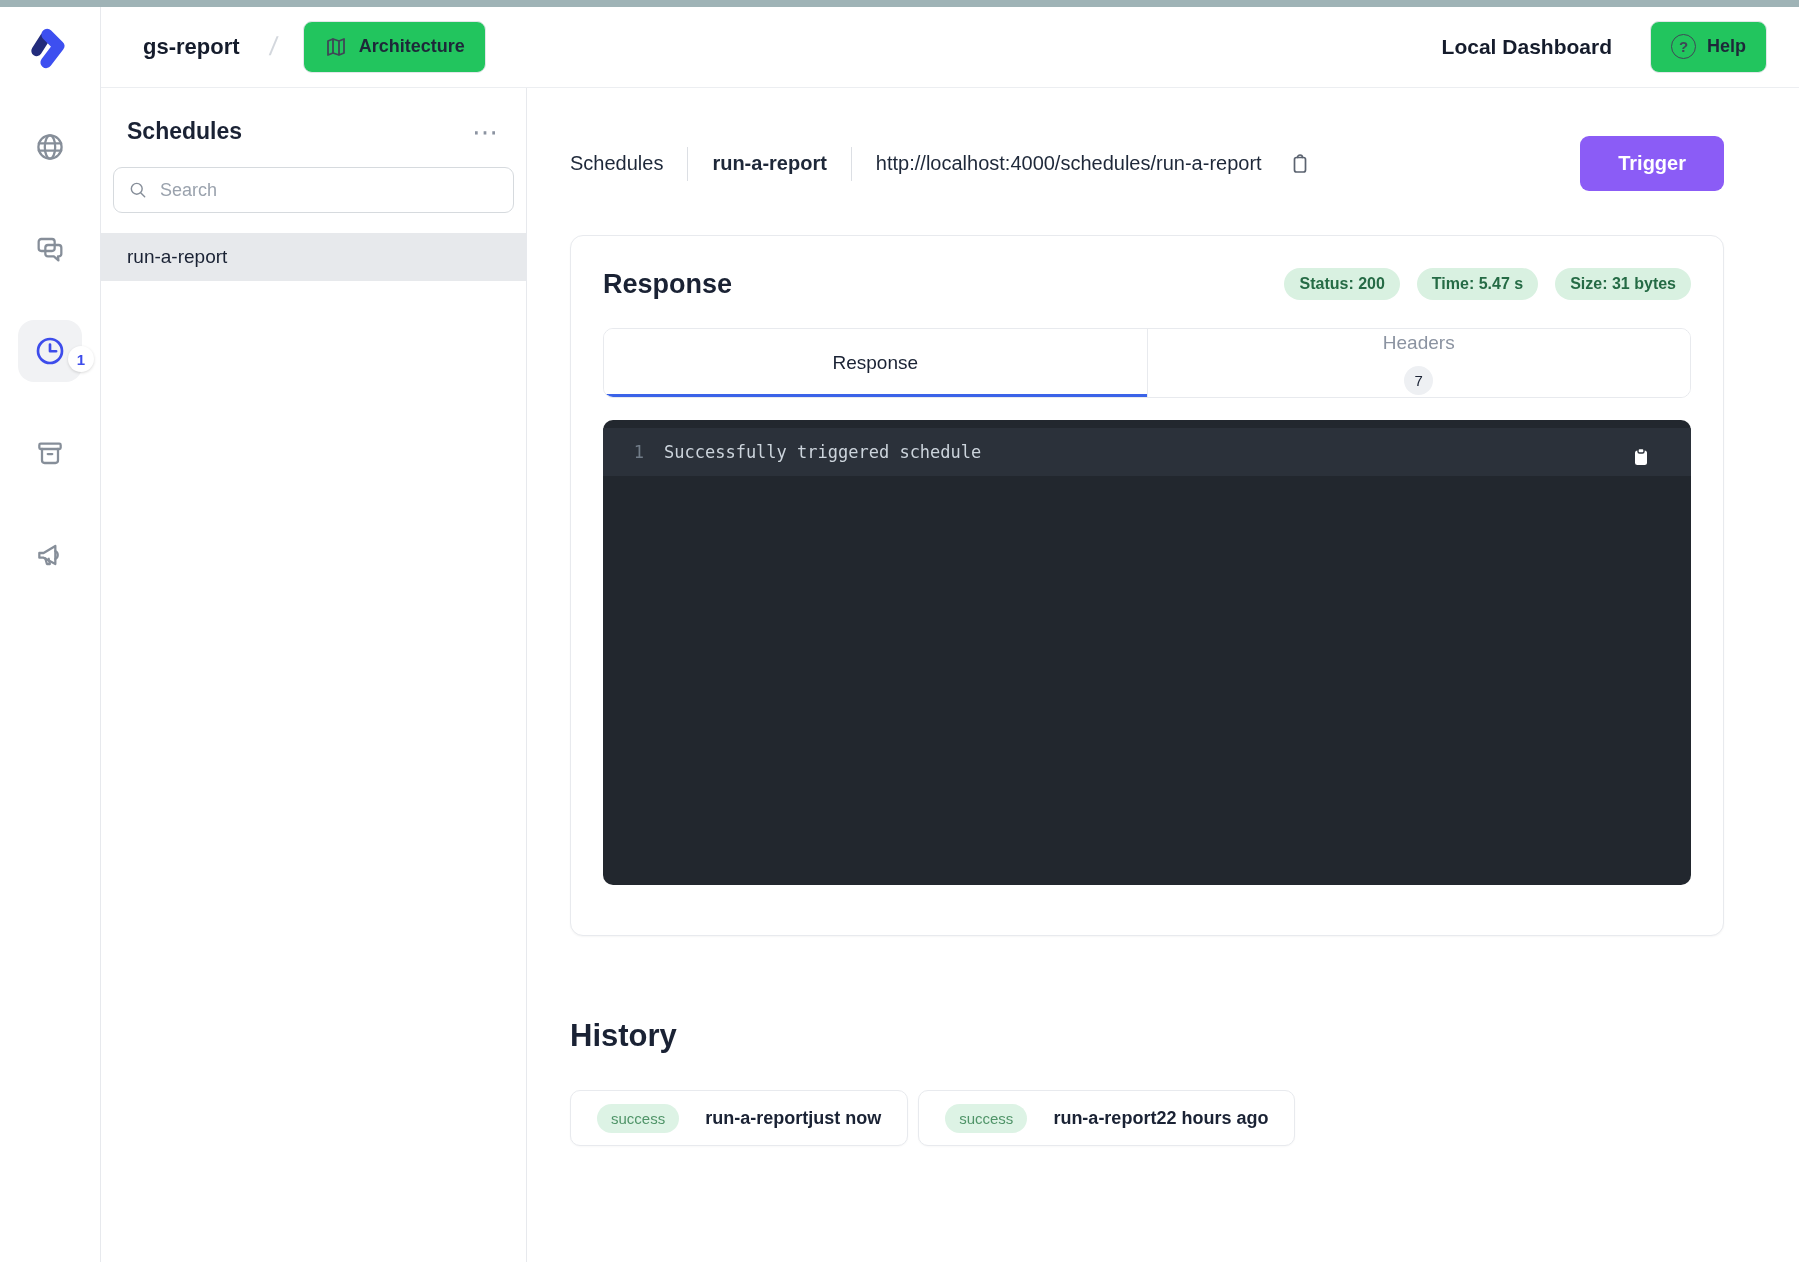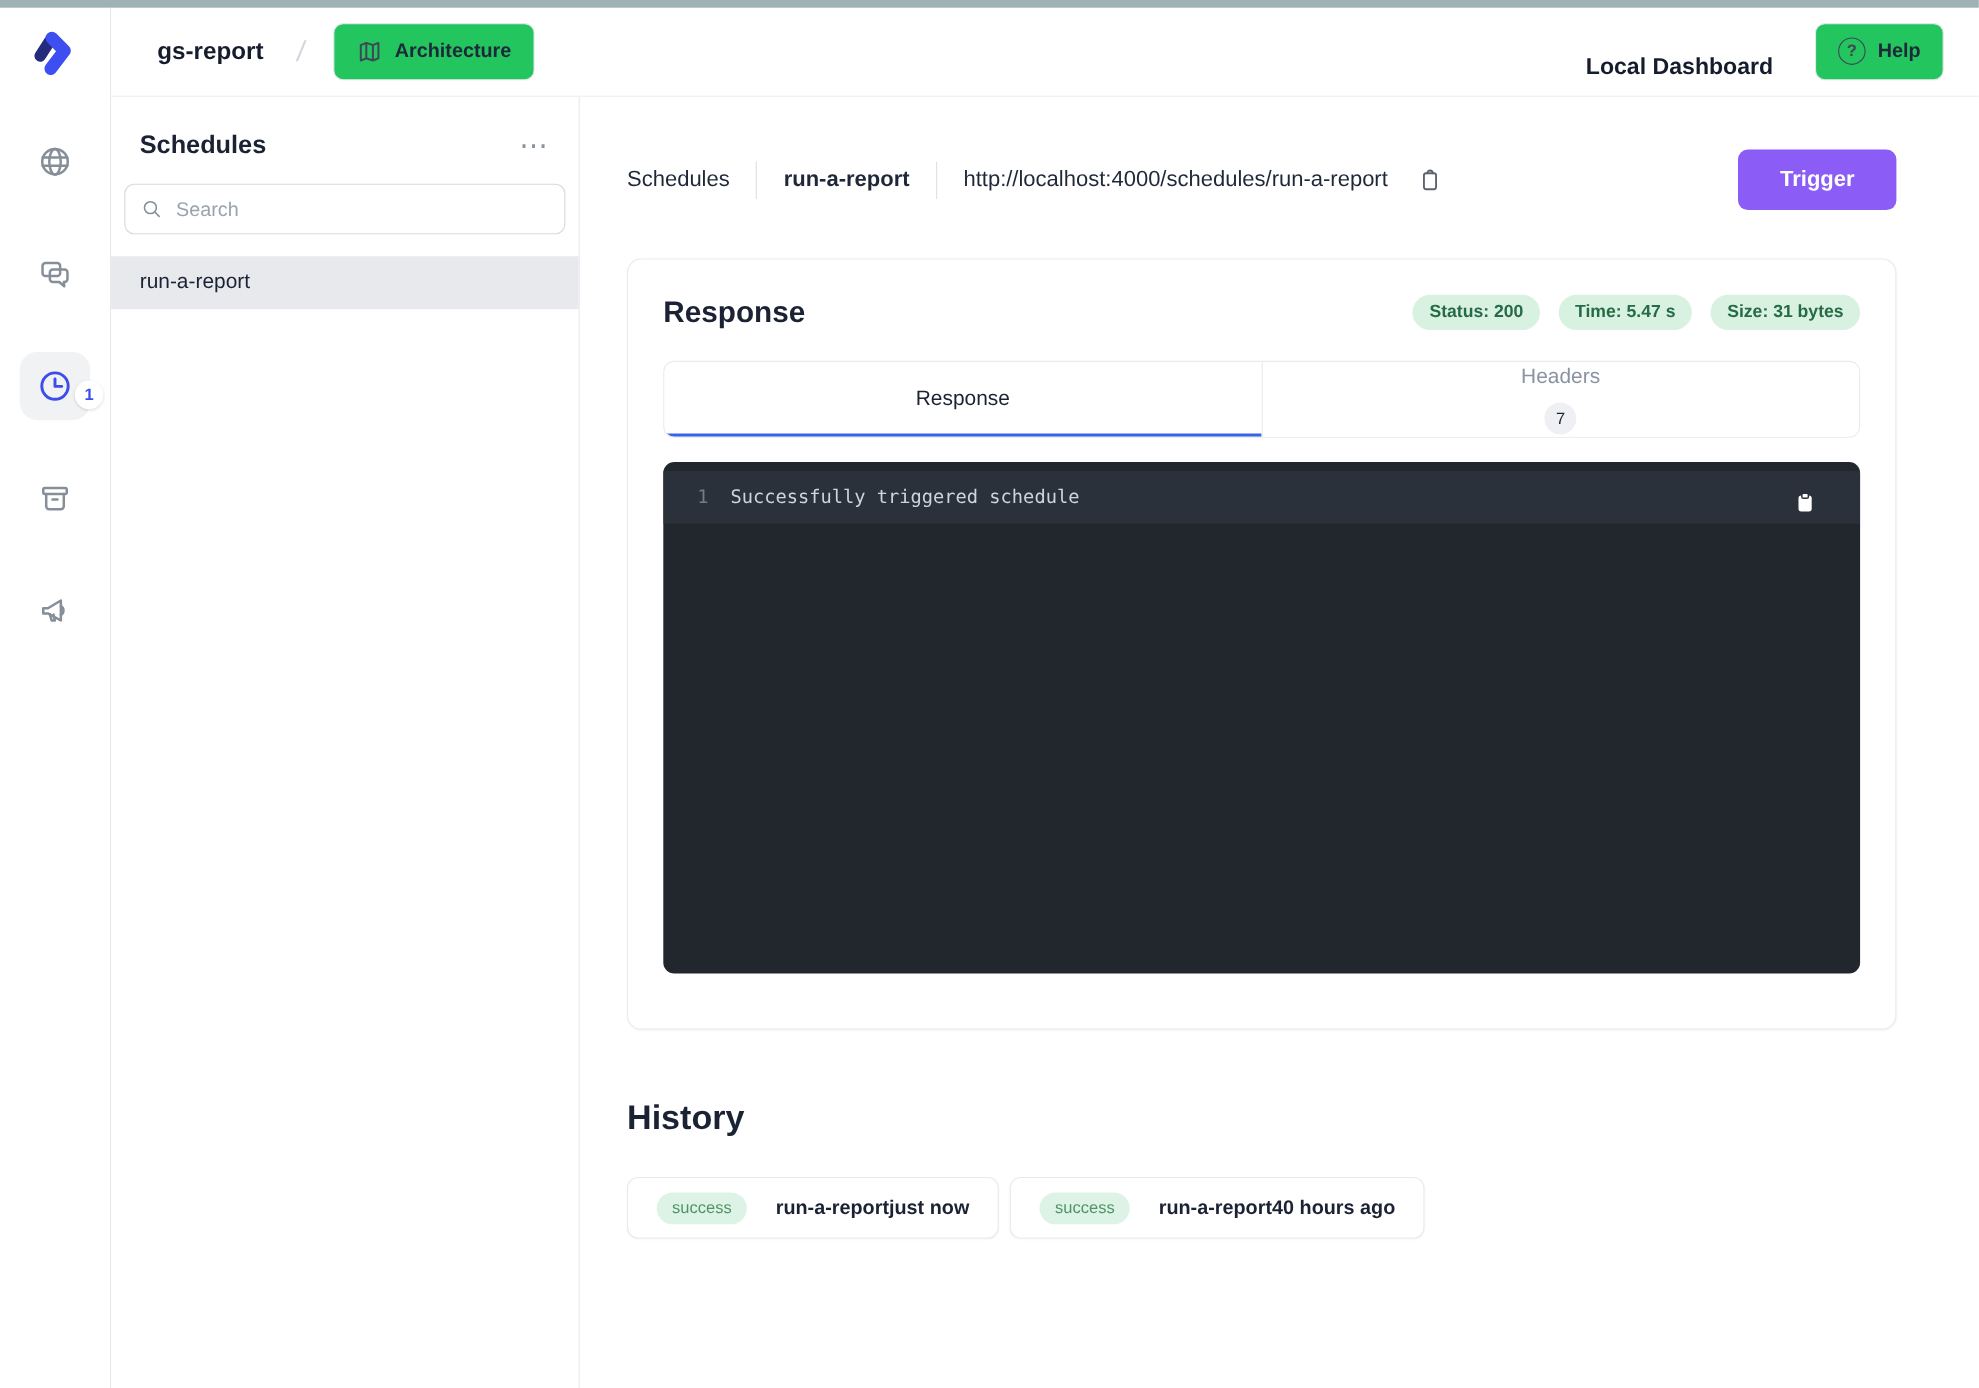--- a/index.html
+++ b/index.html
@@ -15,21 +15,21 @@
   .rail-item.active { background:#f1f2f4; }
   .rail-item svg { width:32px; height:32px; }
   .rail-badge { position:absolute; right:-12px; bottom:10px; width:26px; height:26px; background:#fff; border-radius:50%; box-shadow:0 1px 3px rgba(0,0,0,.15); color:#3d4ceb; font-size:15px; font-weight:bold; display:flex; align-items:center; justify-content:center; }
 
   
   .right-col { flex:1; display:flex; flex-direction:column; }
   .header { height:81px; border-bottom:1px solid #eceef1; display:flex; align-items:center; padding:0 32px 1px 42px; }
   .app-title { font-size:22px; font-weight:bold; color:#151c2c; }
   .crumb-slash { color:#d3d7dd; font-size:26px; margin:0 26px 0 30px; transform:skewX(-8deg); }
   .btn-outline { display:flex; align-items:center; gap:11px; border:1px solid #e3e6ea; border-radius:9px; background:#22c55e; height:52px; padding:0 20px; font-size:18px; font-weight:bold; color:#1e2839; cursor:pointer; font-family:inherit; }
-  .header-right { margin-left:auto; display:flex; align-items:flex-end; gap:38px; }
+  .header-right { margin-left:auto; display:flex; align-items:center; gap:38px; }
   .dash-label { font-size:21px; font-weight:bold; color:#151c2c; }
   .help-q { width:25px; height:25px; border:1.6px solid #3f4756; border-radius:50%; display:inline-flex; align-items:center; justify-content:center; font-size:15px; font-weight:bold; color:#3f4756; }
 
   .body-row { flex:1; display:flex; min-height:0; }
 
   
   .panel { width:426px; border-right:1px solid #e7e9ed; flex-shrink:0; padding-top:30px; }
   .panel-head { display:flex; align-items:center; padding:0 26px; }
   .panel-title { font-size:23px; font-weight:bold; color:#1a2234; }
   .panel-menu { margin-left:auto; color:#8b93a1; font-size:26px; letter-spacing:2px; line-height:10px; cursor:pointer; background:none; border:none; }
@@ -60,21 +60,21 @@
   .tab.active { color:#1a2234; box-shadow:inset 0 -3px 0 #3b63e8; }
   .tab + .tab { border-left:1px solid #e8eaee;flex-direction:column; }
   .tab-count { background:#eef0f3; color:#1a2234; width:29px; height:29px; border-radius:50%; display:inline-flex; align-items:center; justify-content:center; font-size:15px; }
 
   .codeblock { margin-top:22px; background:#22272e; border-radius:10px; height:465px; position:relative; font-family:"DejaVu Sans Mono", monospace; overflow:hidden; }
   .code-line { display:flex; align-items:center; height:48px; margin-top:8px; background:#2b313a; font-size:17px; }
   .code-lineno { width:28px; text-align:right; margin-left:13px; color:#717c88; flex-shrink:0; }
   .code-text { margin-left:20px; color:#ccd4dc; white-space:pre; }
   .code-copy { position:absolute; top:24px; right:38px; background:none; border:none; cursor:pointer; display:flex; }
 
-  .history-title { margin-top:62px; font-size:31px; font-weight:bold; color:#1a2234; }
+  .history-title { margin-top:82px; font-size:31px; font-weight:bold; color:#1a2234; }
   .history-list { margin-top:36px; display:flex; gap:10px; }
   .history-row { height:56px; border:1px solid #e8eaee; border-radius:10px; box-shadow:0 1px 2px rgba(0,0,0,.03); display:flex; align-items:center; padding:0 26px; background:#fff; cursor:pointer; }
   .pill-success { background:#ddf3e5; color:#4f9468; font-size:15px; border-radius:15px; padding:6px 14px; }
   .hist-name { margin-left:26px; font-size:18px; font-weight:bold; color:#1a2234; }
   .hist-time { margin-left:auto; font-size:18px; font-weight:bold; color:#1a2234; }
 
   .icon-stroke { fill:none; stroke:#868e99; stroke-width:1.7; stroke-linecap:round; stroke-linejoin:round; }
 </style>
 </head>
 <body>
@@ -221,20 +221,20 @@
 
         <div class="history-list">
           <div class="history-row">
             <span class="pill-success">success</span>
             <span class="hist-name">run-a-report</span>
             <span class="hist-time">just now</span>
           </div>
           <div class="history-row">
             <span class="pill-success">success</span>
             <span class="hist-name">run-a-report</span>
-            <span class="hist-time">40 hours ago</span>
+            <span class="hist-time">22 hours ago</span>
           </div>
         </div>
 
       </main>
     </div>
   </div>
 </div>
 
 </body></html>

